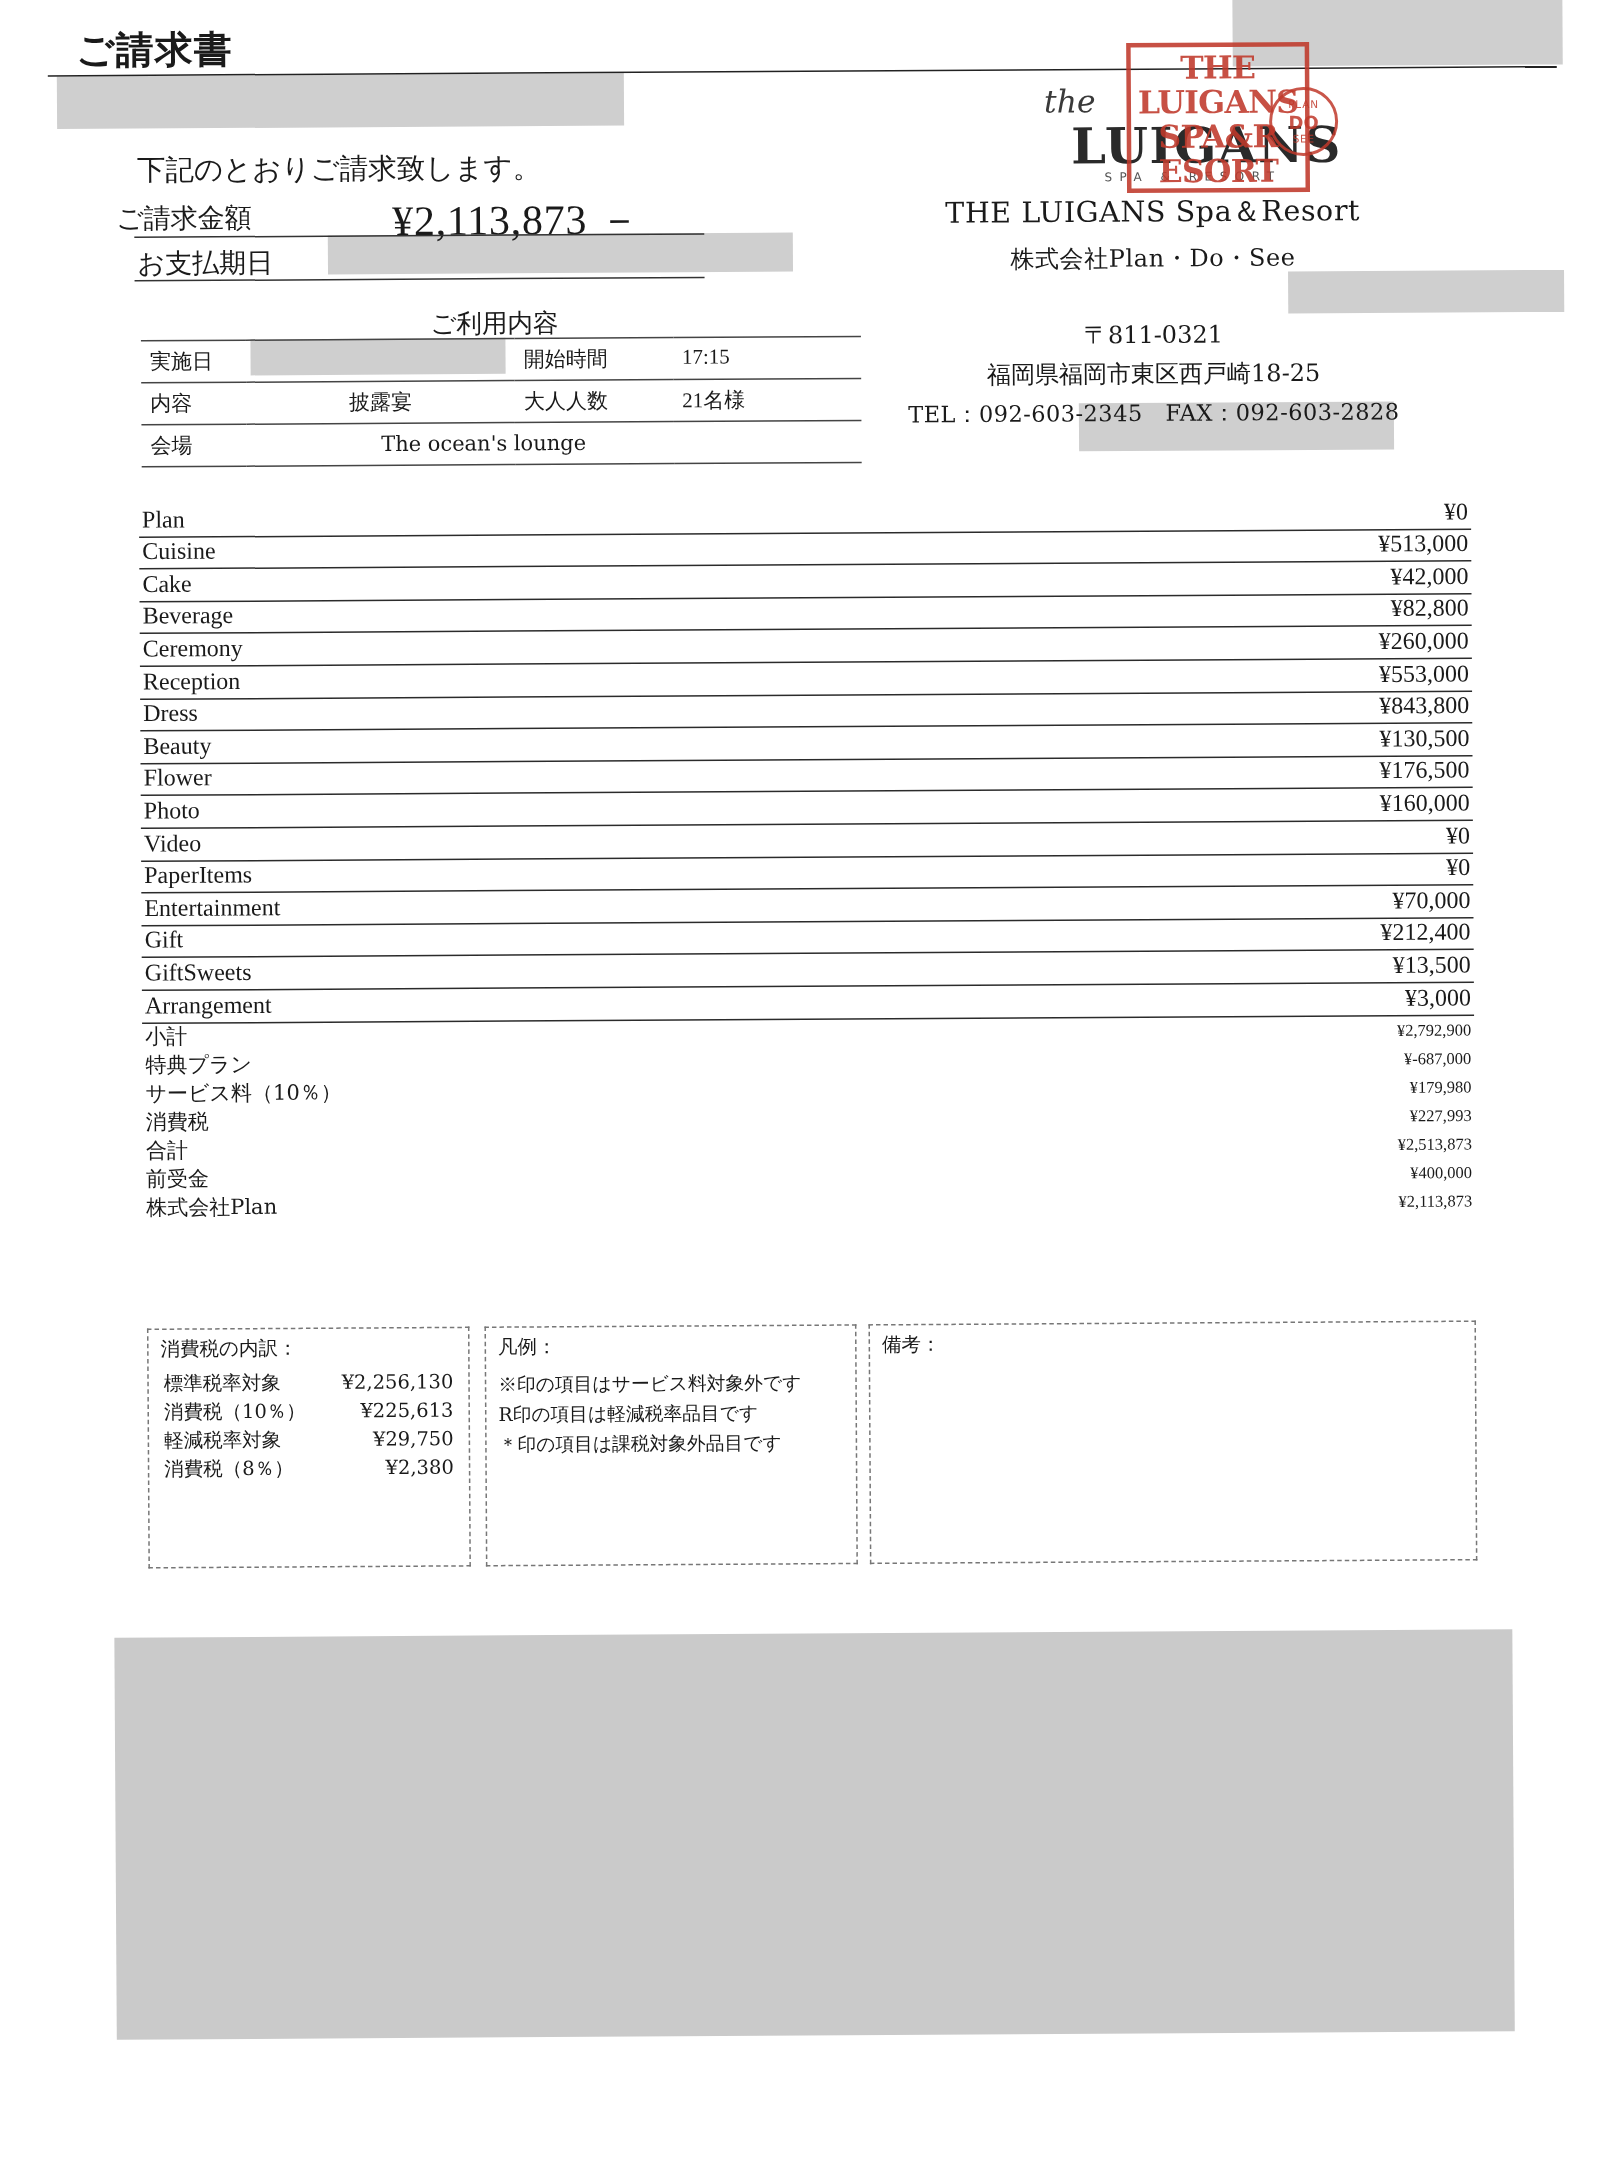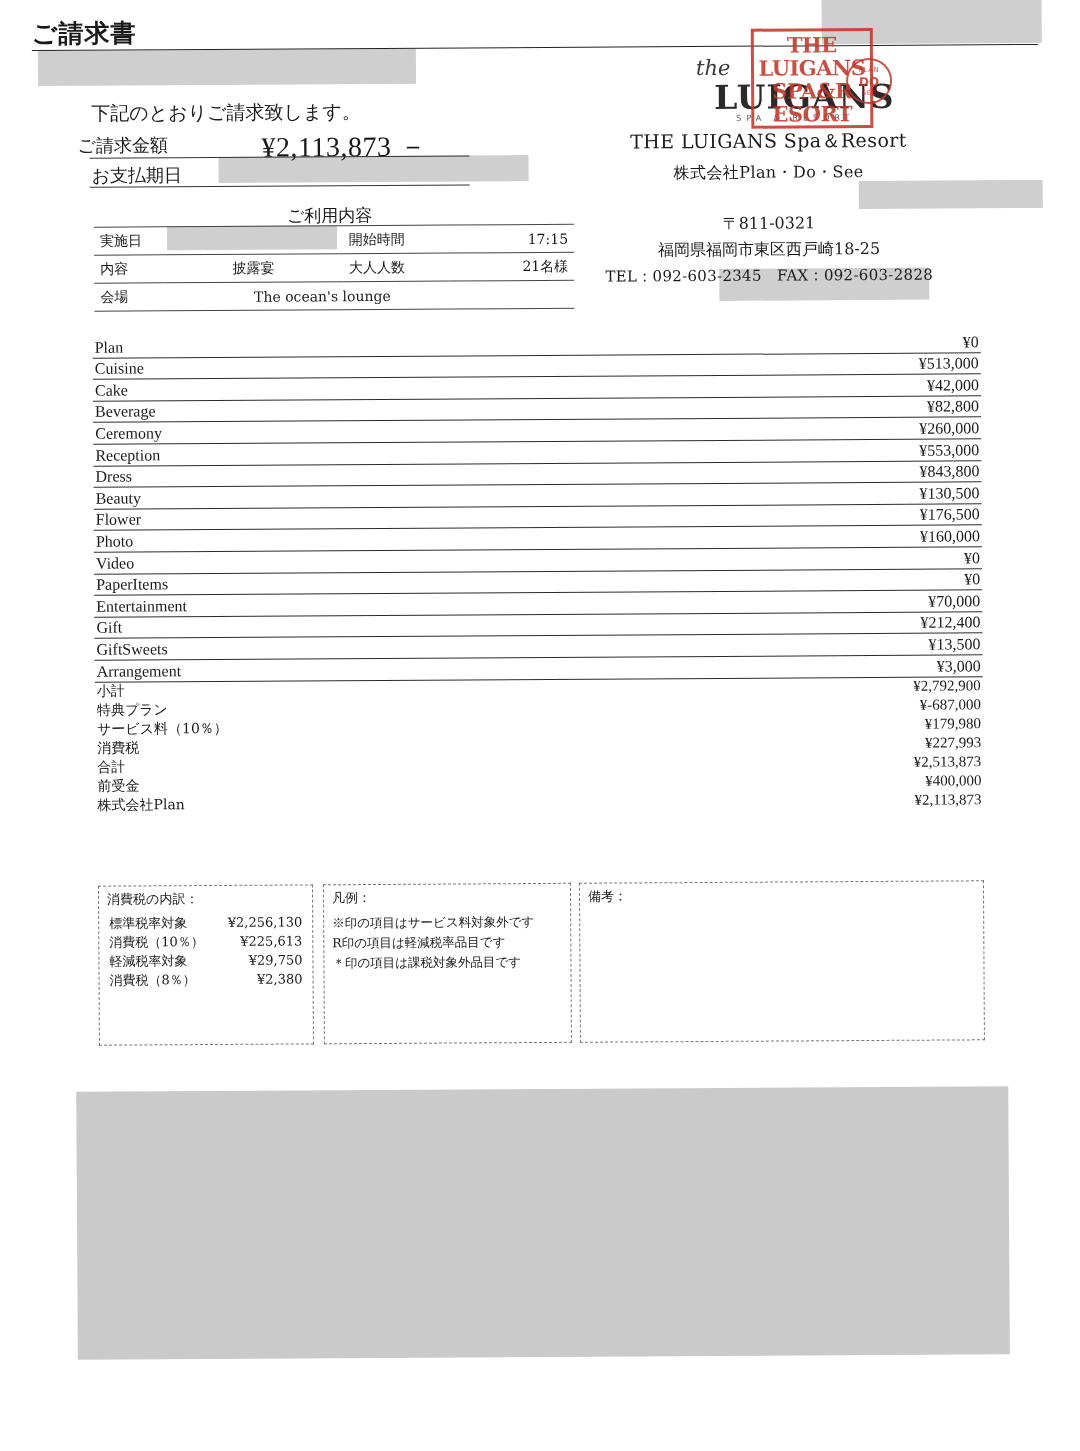--- a/index.html
+++ b/index.html
@@ -27,21 +27,21 @@
   }
 
   .redact {
     position: absolute;
     background: #cfcfcf;
   }
 
   
   #doc-title {
     position: absolute;
-    left: 36px;
+    left: 55px;
     top: 14px;
     font-size: 25px;
     font-weight: bold;
     letter-spacing: 1px;
     font-family: "DejaVu Serif", serif;
   }
   #title-rule {
     position: absolute;
     left: 36px;
     top: 47px;
@@ -102,21 +102,21 @@
   }
   #usage-table td {
     border-top: 1px solid #444;
     border-bottom: 1px solid #444;
     padding: 4px 6px;
     height: 19px;
   }
   #usage-table tr td:nth-child(1) { width: 62px; }
   #usage-table tr td:nth-child(2) { width: 180px; text-align: center; }
   #usage-table tr td:nth-child(3) { width: 100px; }
-  #usage-table tr td:nth-child(4) { width: 120px; text-align: right; }
+  #usage-table tr td:nth-child(4) { width: 120px; text-align: left; font-family: Liberation Serif, serif; }
 
   
   #company {
     position: absolute;
     right: 98px;
     top: 130px;
     width: 420px;
     text-align: center;
     font-family: "DejaVu Serif", serif;
   }
@@ -240,21 +240,21 @@
   }
   #totals .row {
     display: flex;
     justify-content: space-between;
     align-items: baseline;
     height: 19px;
     padding: 0 2px;
     box-sizing: border-box;
   }
   #totals .nm { font-family: "DejaVu Serif", serif; font-size: 14px; text-align: right; }
-  #totals .vl { font-family: "Liberation Serif", serif; font-size: 15px; }
+  #totals .vl { font-family: "Liberation Serif", serif; font-size: 11px; }
 
   
   .dbox {
     position: absolute;
     border: 1px dashed #777;
     box-sizing: border-box;
     font-family: "DejaVu Serif", serif;
   }
   #box-tax { left: 97px; top: 883px; width: 215px; height: 160px; }
   #box-legend { left: 322px; top: 883px; width: 248px; height: 160px; }

